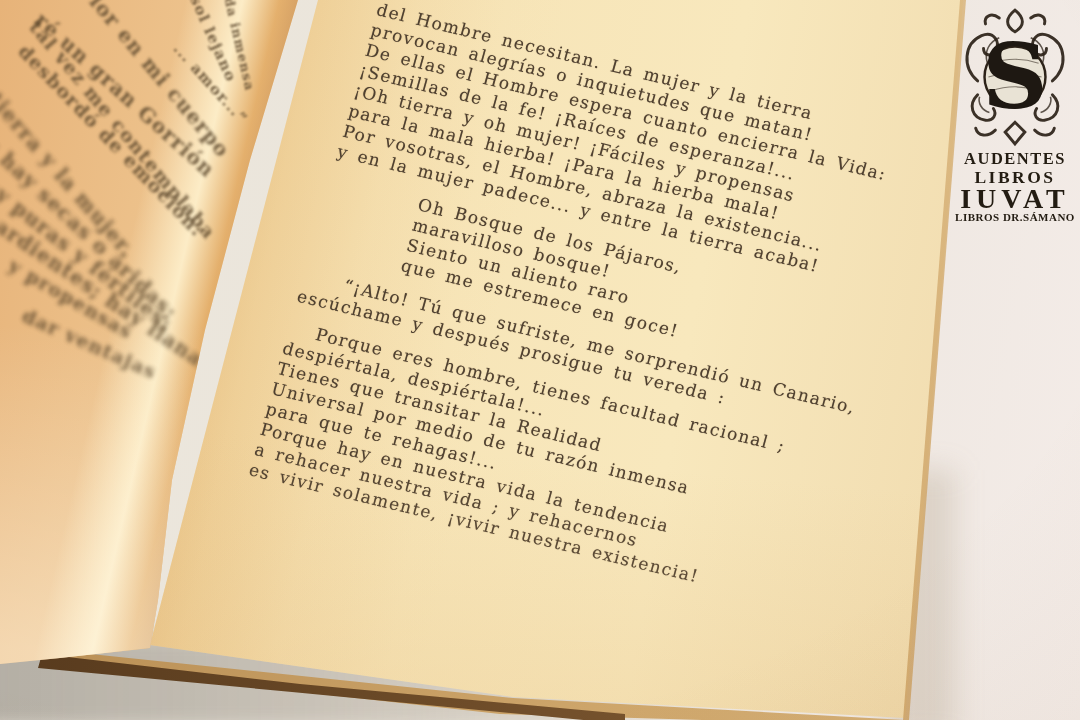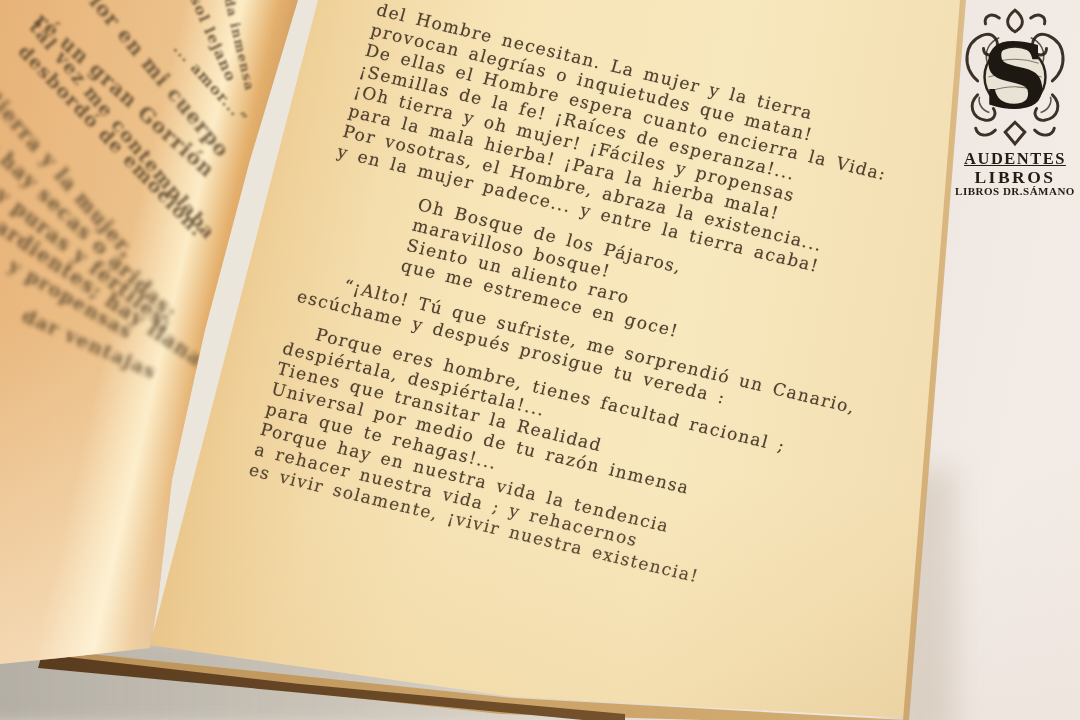--- a/index.html
+++ b/index.html
@@ -49,21 +49,21 @@
     background:linear-gradient(to right,rgba(255,240,200,0) 35%,rgba(255,243,208,.85) 66%,rgba(219,156,77,.55) 86%,rgba(173,104,38,.45) 100%);}
   .frag{position:absolute;white-space:nowrap;transform-origin:0 0;
     font-weight:bold;color:#5b472c;opacity:.85;}
   
   .vignette{position:absolute;inset:0;pointer-events:none;
     background:radial-gradient(130% 130% at 32% 30%,rgba(0,0,0,0) 55%,rgba(120,80,30,.10) 100%);}
   
   .logo{position:absolute;left:952px;top:4px;width:126px;text-align:center;color:#231c12;
     font-family:"Liberation Serif","DejaVu Serif",serif;font-weight:bold;}
   .logo .monogram{display:block;margin:0 auto;}
-  .lg1{font-size:16.5px;line-height:18px;letter-spacing:1.5px;text-decoration:underline;}
+  .lg1{font-size:16.5px;line-height:18px;letter-spacing:1.5px;}
   .lg2{font-size:17.5px;line-height:18px;letter-spacing:2.5px;}
   .lg3{font-size:28px;line-height:26px;letter-spacing:5px;}
   .lg4{font-size:11px;line-height:11px;letter-spacing:.5px;}
 </style>
 </head>
 <body>
 
 <div id="stage">
 
   <div class="book-shadow"></div>
@@ -149,16 +149,17 @@
       <circle cx="60" cy="74" r="31" fill="#e9e3d5" stroke="#2c2218" stroke-width="2.5"></circle>
       <g fill="none" stroke="#2c2218" stroke-width="1.1" opacity=".55">
         <path d="M36,60 Q60,52 84,60"></path>
         <path d="M33,74 Q60,66 87,74"></path>
         <path d="M36,88 Q60,80 84,88"></path>
       </g>
       <text x="60" y="106" text-anchor="middle" font-family="DejaVu Serif, serif" font-size="92" font-weight="bold" fill="#1e1812">S</text>
     </svg>
     <div class="lg1">AUDENTES</div>
     <div class="lg2">LIBROS</div>
+    <div class="lg3">IUVAT</div>
     <div class="lg4">LIBROS DR.SÁMANO</div>
   </div>
 
 </div>
 
 </body></html>

